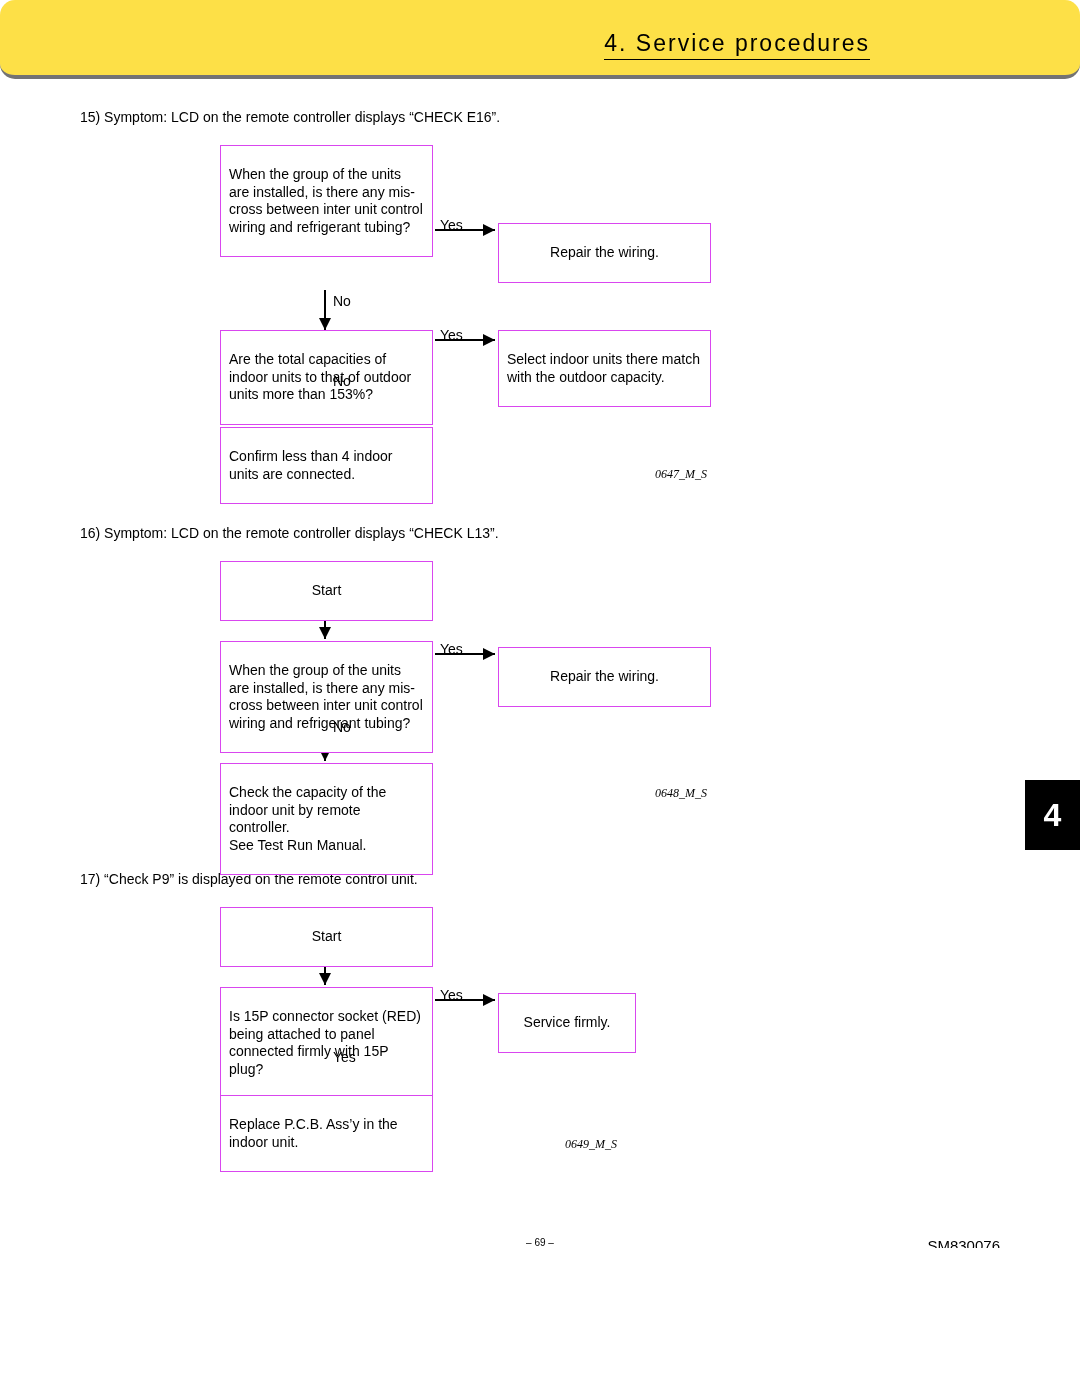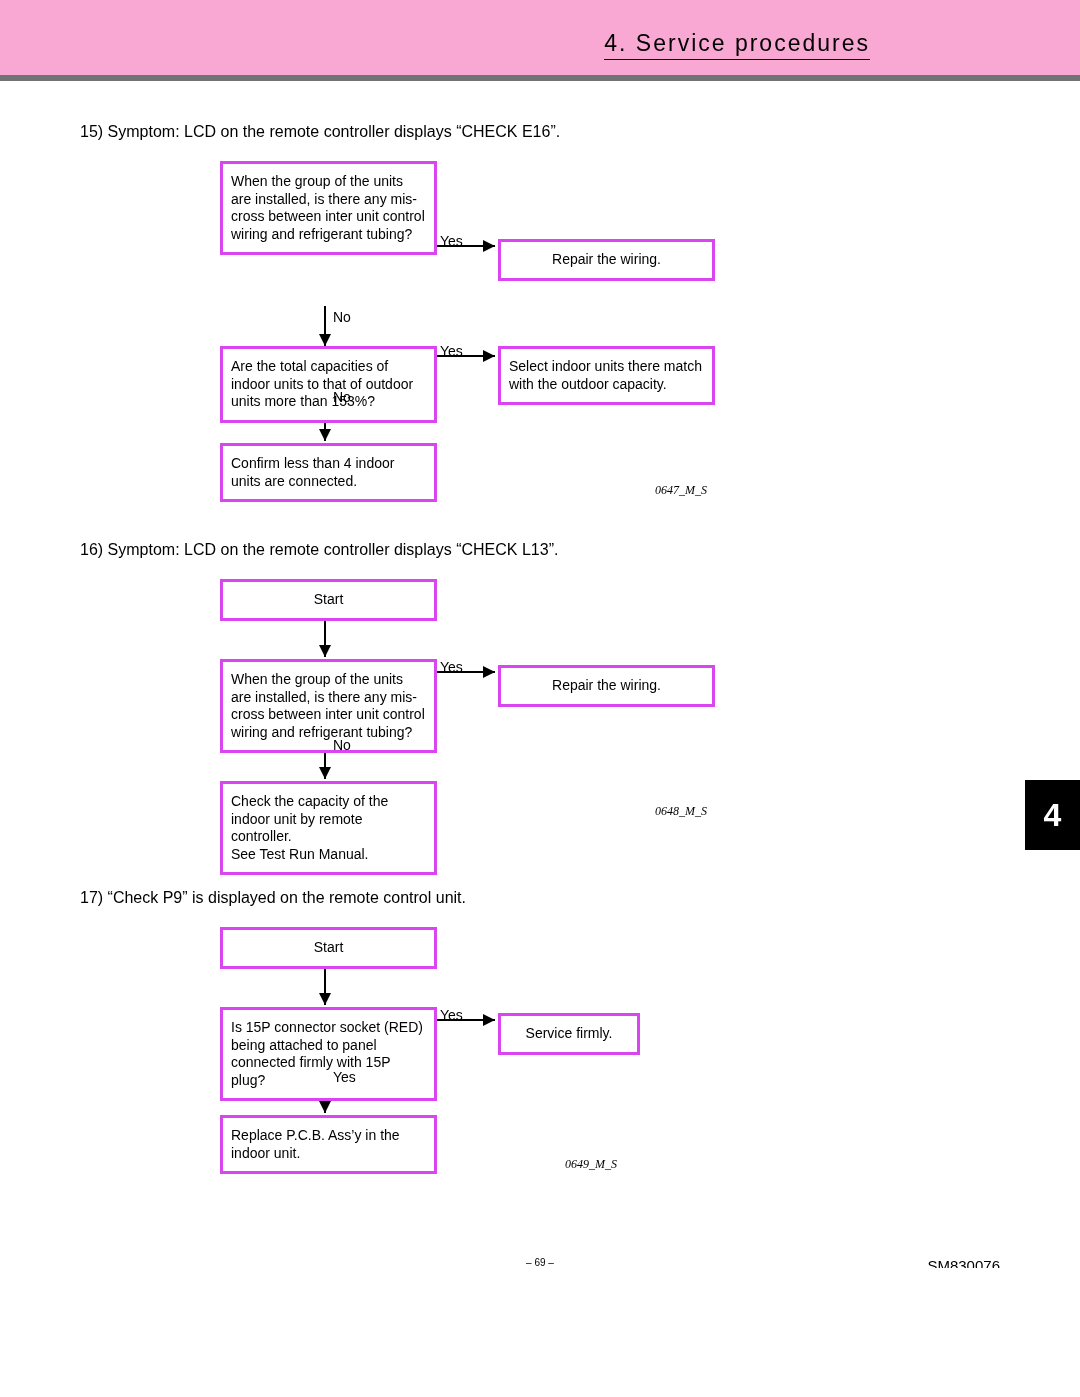--- a/index.html
+++ b/index.html
@@ -4,52 +4,53 @@
 <style>
   body {
     margin: 0;
     padding: 0;
     font-family: Arial, Helvetica, sans-serif;
     background: #fff;
     width: 1080px;
     position: relative;
   }
   .header-bar {
-    background: #f9a8d4;
+    background: #fde047;
     height: 75px;
-    border-bottom: 6px solid #737373;
+    border-bottom: 4px solid #737373;
     position: relative;
+    border-radius: 15px;
   }
   .header-title {
     position: absolute;
     right: 210px;
     top: 30px;
     font-size: 23px;
     letter-spacing: 2px;
     border-bottom: 1px solid #000;
     padding-bottom: 2px;
   }
   .content {
     padding: 30px 80px 40px 80px;
     position: relative;
   }
   .symptom-heading {
-    font-size: 16px;
-    margin: 12px 0 20px 0;
+    font-size: 14px;
+    margin: 0 0 20px 0;
   }
   .flowchart {
     position: relative;
     margin-left: 140px;
     margin-bottom: 20px;
   }
   .fc-box {
-    border: 3px solid #d946ef;
+    border: 1px solid #d946ef;
     background: #fff;
     font-size: 14px;
-    padding: 9px 8px;
+    padding: 20px 8px;
     position: absolute;
     line-height: 1.25;
   }
   .fc-label {
     position: absolute;
     font-size: 14px;
   }
   .fc-code {
     position: absolute;
     font-size: 12px;

